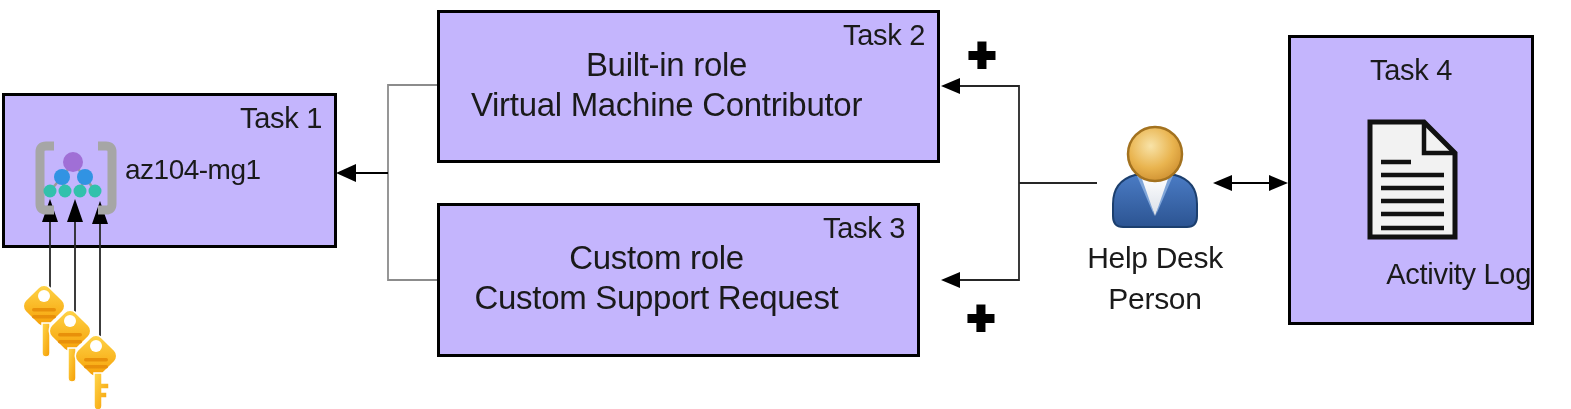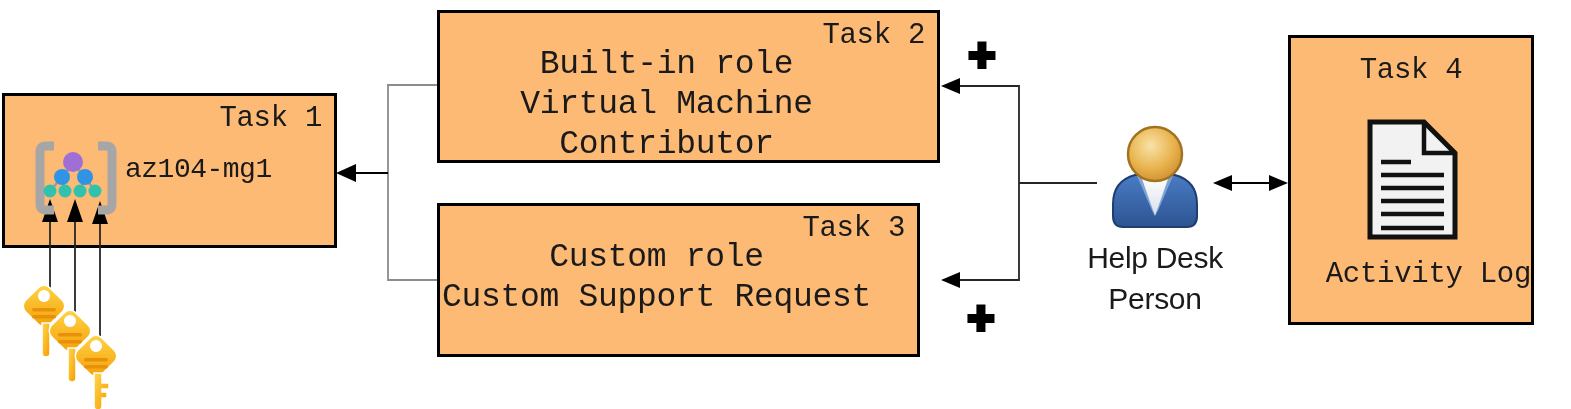--- a/index.html
+++ b/index.html
@@ -1,21 +1,21 @@
 <!DOCTYPE html>
 <html><head>
 <meta charset="utf-8">
 <style>
   html,body{margin:0;padding:0;background:#fff;}
   #canvas{
     position:relative;width:1571px;height:409px;background:#ffffff;overflow:hidden;
     font-family:"Liberation Sans",sans-serif;color:#1a1a1a;
   }
   .box{
-    position:absolute;background:#fdba74;border:3px solid #000;box-sizing:border-box;font-family:Liberation Mono, monospace;
+    position:absolute;background:#c4b5fd;border:3px solid #000;box-sizing:border-box;
   }
   .box-title{
     position:absolute;top:6px;right:12px;font-size:29px;letter-spacing:-0.3px;white-space:nowrap;
   }
   .box-title.centered{left:0;right:0;text-align:center;top:16px;}
   .body-lines{
     position:absolute;left:4px;right:0;top:32px;text-align:center;
     font-size:33px;line-height:40px;letter-spacing:-0.3px;transform:translateX(-24px);
   }
   .mg-label{

